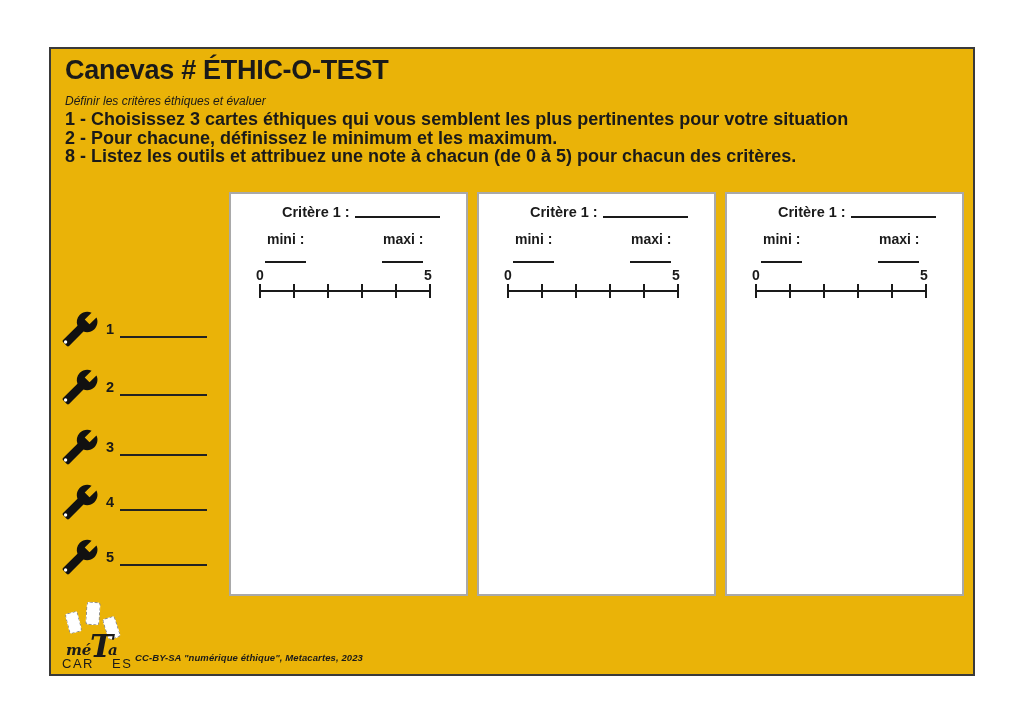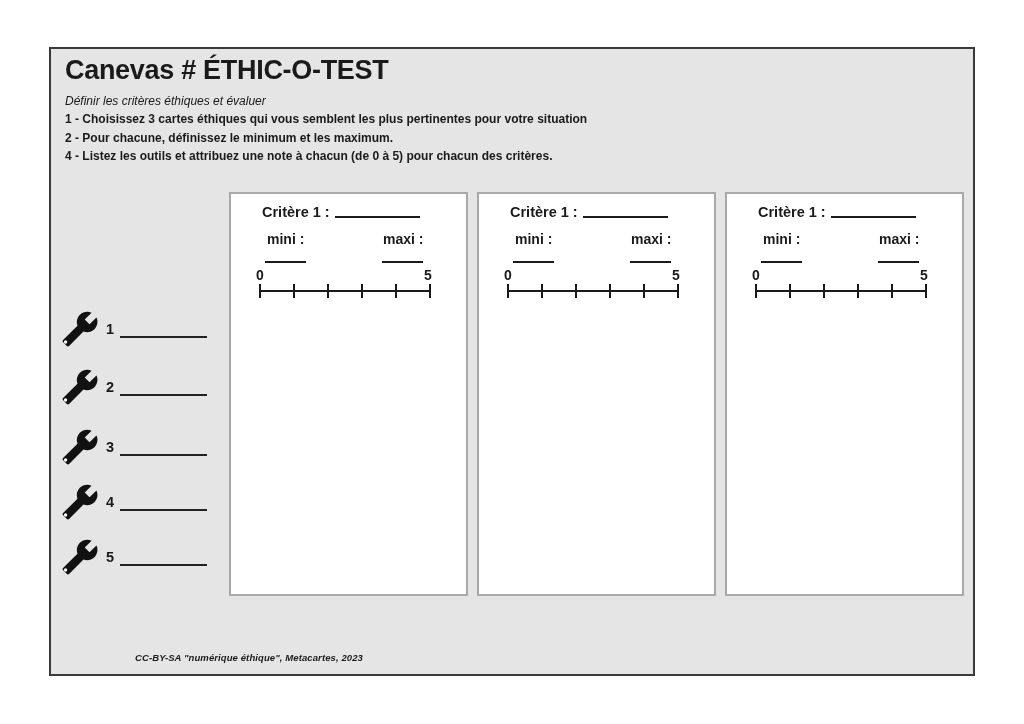--- a/index.html
+++ b/index.html
@@ -2,41 +2,41 @@
 <html><head>
 <meta charset="utf-8">
 <style>
   html,body{margin:0;padding:0;}
   body{
     width:1024px;height:724px;background:#ffffff;position:relative;
     font-family:"Liberation Sans",sans-serif;color:#1a1a1a;overflow:hidden;
   }
   .page{
     position:absolute;left:49px;top:47px;width:926px;height:629px;
-    border:2px solid #3a3a3a;box-sizing:border-box;background:#e5e5e5;
+    border:2px solid #3a3a3a;box-sizing:border-box;background:#eab308;
   }
   .title{
     position:absolute;left:14px;top:5px;font-size:27px;line-height:32px;
     font-weight:bold;letter-spacing:-0.3px;
   }
   .subtitle{
     position:absolute;left:14px;top:45px;font-size:12px;font-style:italic;
   }
   .instructions{
-    position:absolute;left:14px;top:61px;font-size:12px;font-weight:bold;
+    position:absolute;left:14px;top:61px;font-size:18px;font-weight:bold;
     line-height:18.7px;
   }
   
   .cbox{
     position:absolute;top:143px;width:239px;height:404px;background:#fff;
     border:2px solid #a9a9a9;box-sizing:border-box;
   }
   .cbox1{left:178px}.cbox2{left:426px}.cbox3{left:674px}
   .crow{position:absolute;top:10px;left:31px;display:flex;align-items:flex-end;}
-  .crit-label{font-size:14.5px;font-weight:bold;white-space:nowrap;}
+  .crit-label{font-size:14.5px;font-weight:bold;white-space:nowrap;margin-left:20px;}
   .crit-line{width:85px;height:0;border-bottom:2px solid #1a1a1a;margin-left:5px;margin-bottom:2px;}
   .mm-label{position:absolute;top:37px;font-size:14px;font-weight:bold;}
   .mini{left:36px}.maxi{left:152px}
   .mm-line{position:absolute;top:67px;width:41px;height:0;border-top:2px solid #1a1a1a;}
   .mini-line{left:34px}.maxi-line{left:151px}
   .scale-num{position:absolute;top:73px;font-size:14px;font-weight:bold;}
   .zero{left:25px}.five{left:193px}
   .ruler{position:absolute;left:28px;top:88px;}
   .ruler line{stroke:#1a1a1a;stroke-width:2;}
   
@@ -67,21 +67,21 @@
 </head>
 <body>
 
 <div class="page">
 
   <div class="title">Canevas # ÉTHIC-O-TEST</div>
   <div class="subtitle">Définir les critères éthiques et évaluer</div>
   <div class="instructions">
     <div>1 - Choisissez 3 cartes éthiques qui vous semblent les plus pertinentes pour votre situation</div>
     <div>2 - Pour chacune, définissez le minimum et les maximum.</div>
-    <div>4 - Listez les outils et attribuez une note à chacun (de 0 à 5) pour chacun des critères.</div>
+    <div>8 - Listez les outils et attribuez une note à chacun (de 0 à 5) pour chacun des critères.</div>
   </div>
 
   <div class="cbox cbox1">
     <div class="crow">
       <span class="crit-label">Critère 1 :</span>
       <span class="crit-line"></span>
     </div>
     <span class="mm-label mini">mini :</span>
     <span class="mm-label maxi">maxi :</span>
     <span class="mm-line mini-line"></span>
@@ -187,16 +187,26 @@
     <svg class="wrench" width="38" height="38" viewBox="0 0 24 24">
       <g transform="scale(-1,1) translate(-24,0)">
           <path d="M22.7 19l-9.1-9.1c.9-2.3.4-5-1.5-6.9-2-2-5-2.4-7.4-1.3L9 6 6 9 1.6 4.7C.4 7.1.9 10.1 2.9 12.1c1.9 1.9 4.6 2.4 6.9 1.5l9.1 9.1c.4.4 1 .4 1.4 0l2.3-2.3c.5-.4.5-1.1.1-1.4z"></path>
         </g>
       <circle cx="2.9" cy="20.2" r="1.05" fill="#fff"></circle>
     </svg>
     <span class="tool-num">5</span>
     <span class="tool-line"></span>
   </div>
 
+  <div class="logo">
+    <span class="card card1"></span>
+    <span class="card card2"></span>
+    <span class="card card3"></span>
+    <span class="logo-script logo-me">mé</span>
+    <span class="logo-script logo-t">T</span>
+    <span class="logo-script logo-a">a</span>
+    <span class="logo-caps logo-car">CAR</span>
+    <span class="logo-caps logo-es">ES</span>
+  </div>
 
   <div class="credit">CC-BY-SA "numérique éthique", Metacartes,  2023</div>
 
 </div>
 
 </body></html>

